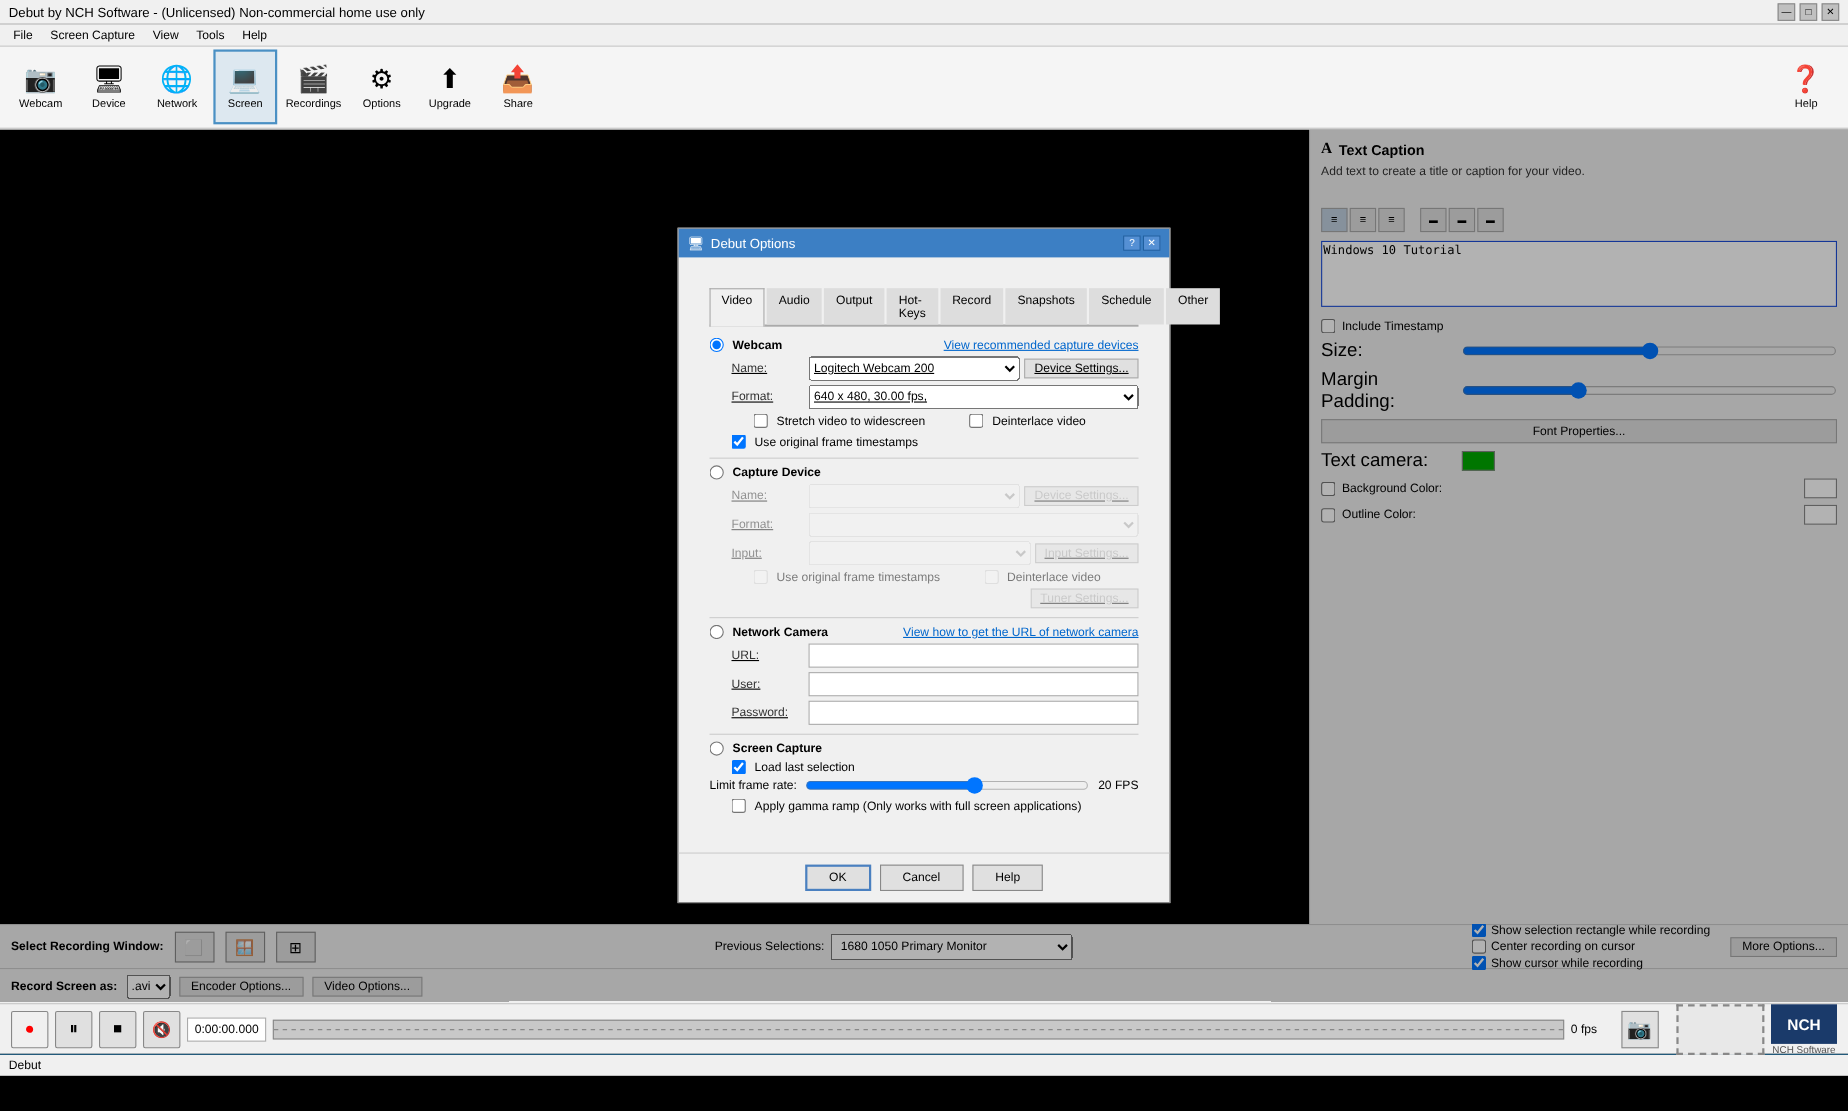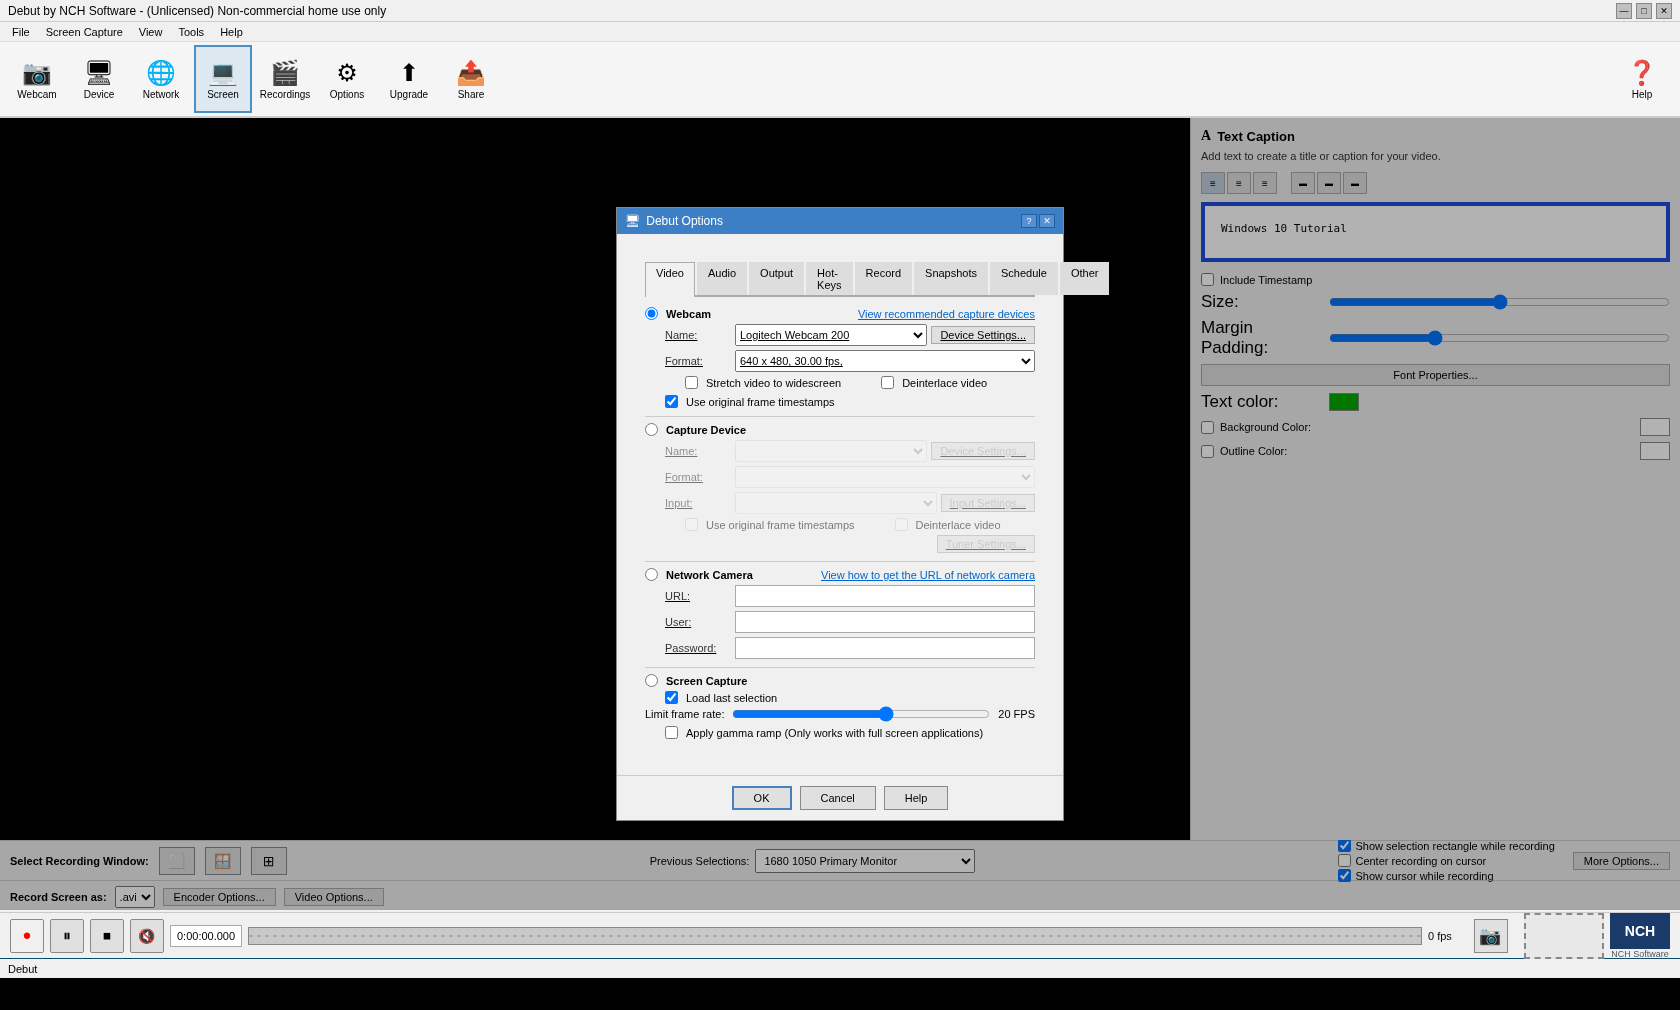--- a/index.html
+++ b/index.html
@@ -80,25 +80,25 @@
       right: 0;
       top: 0;
       width: 490px;
       height: 100%;
       background: #f0f0f0;
       border-left: 1px solid #ccc;
       padding: 10px;
       overflow-y: auto;
     }
     #right-panel h3 { font-size: 13px; font-weight: bold; margin-bottom: 6px; display: flex; align-items: center; gap: 6px; }
-    #right-panel p { font-size: 11px; color: #333; margin-bottom: 10px; }
+    #right-panel p { font-size: 11px; color: #333; margin-bottom: 27px; }
     .text-align-btns { display: flex; gap: 2px; margin-bottom: 8px; }
     .align-btn { width: 24px; height: 22px; background: #e0e0e0; border: 1px solid #aaa; cursor: pointer; display: flex; align-items: center; justify-content: center; font-size: 10px; }
     .align-btn.active { background: #c0d0e0; }
-    .caption-textarea { width: 100%; height: 60px; border: 4px solid #1d4ed8; resize: none; font-size: 11px; padding: 16px; margin-bottom: 8px; }
+    .caption-textarea { width: 100%; height: 60px; border: 1px solid #1d4ed8; resize: none; font-size: 11px; padding: 1px; margin-bottom: 8px; }
     .prop-row { display: flex; align-items: center; margin-bottom: 6px; gap: 8px; }
     .prop-label { font-size: 17px; width: 120px; }
     .prop-slider { flex: 1; }
     .color-box { width: 30px; height: 18px; border: 1px solid #888; }
     .checkbox-row { display: flex; align-items: center; gap: 6px; margin-bottom: 6px; font-size: 11px; }
     .big-btn { width: 100%; padding: 4px; background: #e0e0e0; border: 1px solid #aaa; cursor: pointer; font-size: 11px; margin-bottom: 6px; }
 
     
     #bottom-select {
       background: #f0f0f0;
@@ -328,21 +328,21 @@
     <div class="prop-row">
       <span class="prop-label">Margin Padding:</span>
       <input type="range" class="prop-slider" value="30" style="">
     </div>
 
     
     <button class="big-btn">Font Properties...</button>
 
     
     <div class="prop-row">
-      <span class="prop-label">Text color:</span>
+      <span class="prop-label">Text camera:</span>
       <div class="color-box" style="background:#00aa00;"></div>
     </div>
 
     
     <div class="checkbox-row">
       <input type="checkbox" id="bg-check" style="">
       <label for="bg-check">Background Color:</label>
       <div class="color-box" style="background:#ffffff;margin-left:auto;"></div>
     </div>
 

